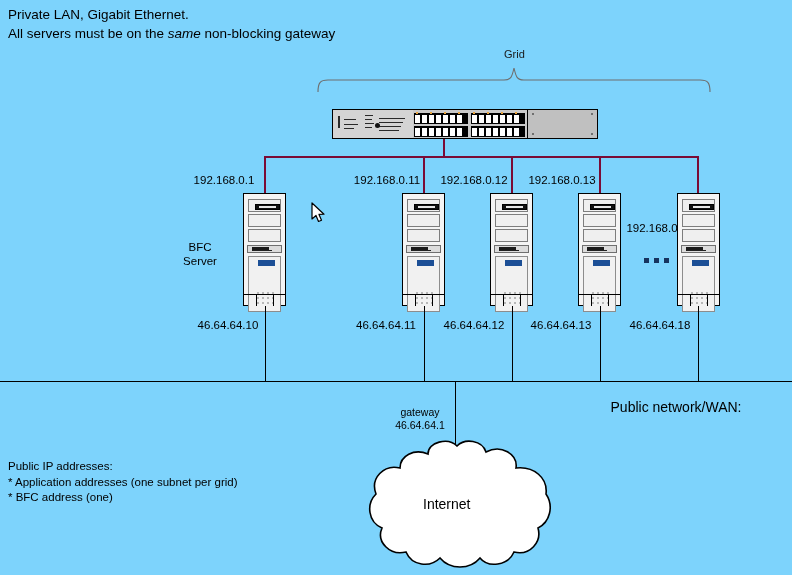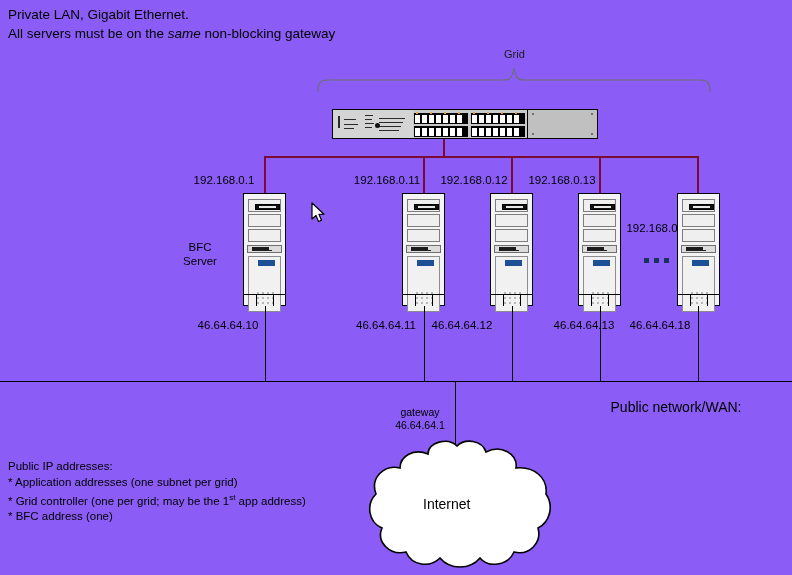--- a/index.html
+++ b/index.html
@@ -10,21 +10,21 @@
   }
   body {
     font-family: "Liberation Sans", sans-serif;
     color: #000000;
   }
   #canvas {
     position: relative;
     width: 792px;
     height: 575px;
     overflow: hidden;
-    background: #8b5cf6;
+    background: #7dd3fc;
   }
   .abs { position: absolute; }
 
   
   .hdr-line {
     position: absolute;
     font-size: 13.5px;
     line-height: 17px;
     white-space: nowrap;
     color: #000;
@@ -551,22 +551,22 @@
   <div class="blk-v" style="left:512px; top:306px; height:76px;"></div>
   <div class="blk-v" style="left:600px; top:306px; height:76px;"></div>
   <div class="blk-v" style="left:698px; top:306px; height:76px;"></div>
 
   <div class="blk-h" style="left:0px; top:381px; width:792px;"></div>
 
   <div class="blk-v" style="left:455px; top:381px; height:82px;"></div>
 
   <div class="ip-pub" style="left:190px; top:319px; width:76px;">46.64.64.10</div>
   <div class="ip-pub" style="left:348px; top:319px; width:76px;">46.64.64.11</div>
-  <div class="ip-pub" style="left:425px; top:319px; width:74px;">46.64.64.12</div>
-  <div class="ip-pub" style="left:547px; top:319px; width:74px;">46.64.64.13</div>
+  <div class="ip-pub" style="left:437px; top:319px; width:74px;">46.64.64.12</div>
+  <div class="ip-pub" style="left:524px; top:319px; width:74px;">46.64.64.13</div>
   <div class="ip-pub" style="left:623px; top:319px; width:74px;">46.64.64.18</div>
 
 
   <div class="small-note" style="left:385px; top:406px; width:70px;">
     <div>gateway</div>
     <div>46.64.64.1</div>
   </div>
 
   <div class="wan-note" style="left:565px; top:398px; width:222px;">
     <div>Public network/WAN:</div>
@@ -586,21 +586,20 @@
              C28,116 14,102 20,88
              C6,82 4,64 14,54
              C8,38 22,24 38,28
              C38,16 52,8 66,14 Z" fill="#ffffff" stroke="#000000" stroke-width="1.6"></path>
   </svg>
   <div class="cloud-label" style="left:423px; top:496px;">Internet</div>
 
   <div class="bullets" style="left:8px; top:459px;">
     <div>Public IP addresses:</div>
     <div>* Application addresses (one subnet per grid)</div>
-    <div><span>* Grid controller (one per grid; may be the 1</span><sup>st</sup><span> app  address)</span></div>
     <div>* BFC address (one)</div>
   </div>
 
   <svg class="cursor" style="left:311px; top:202px;" width="16" height="22">
     <path d="M1,1 L1,17 L5,13.5 L7.5,19.5 L10.5,18.2 L8,12.4 L13,12.2 Z" fill="#ffffff" stroke="#000000" stroke-width="1.2" stroke-linejoin="round"></path>
   </svg>
 
 </div>
 
 </body></html>

